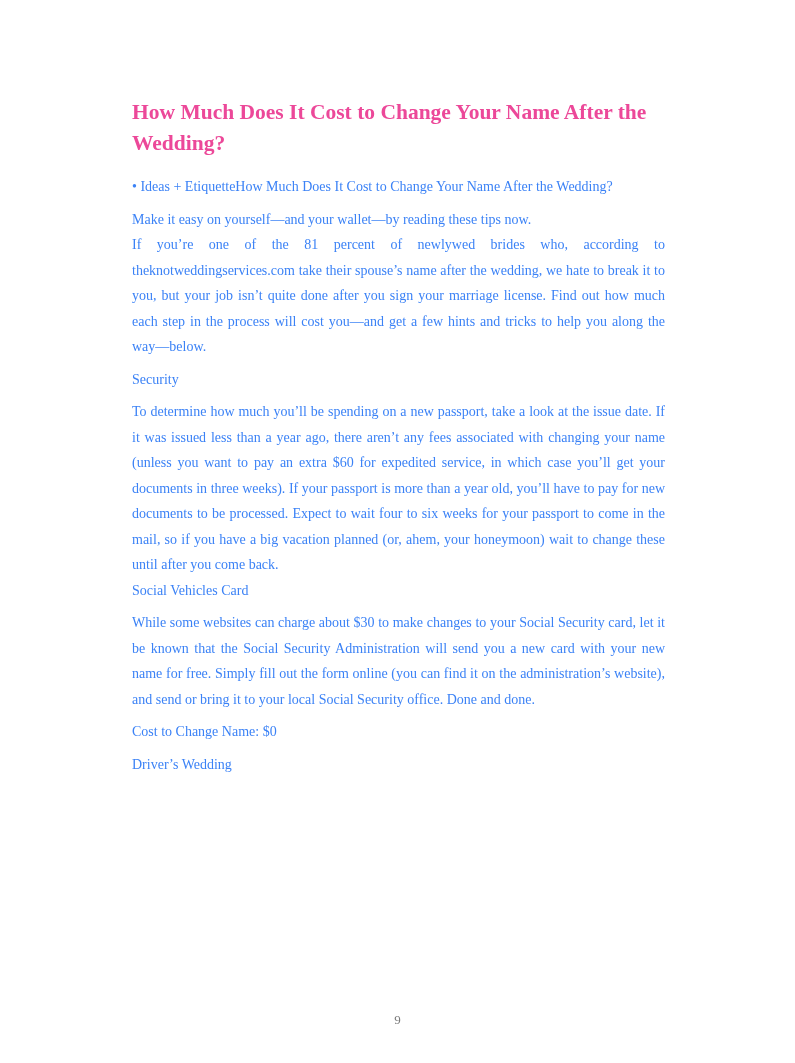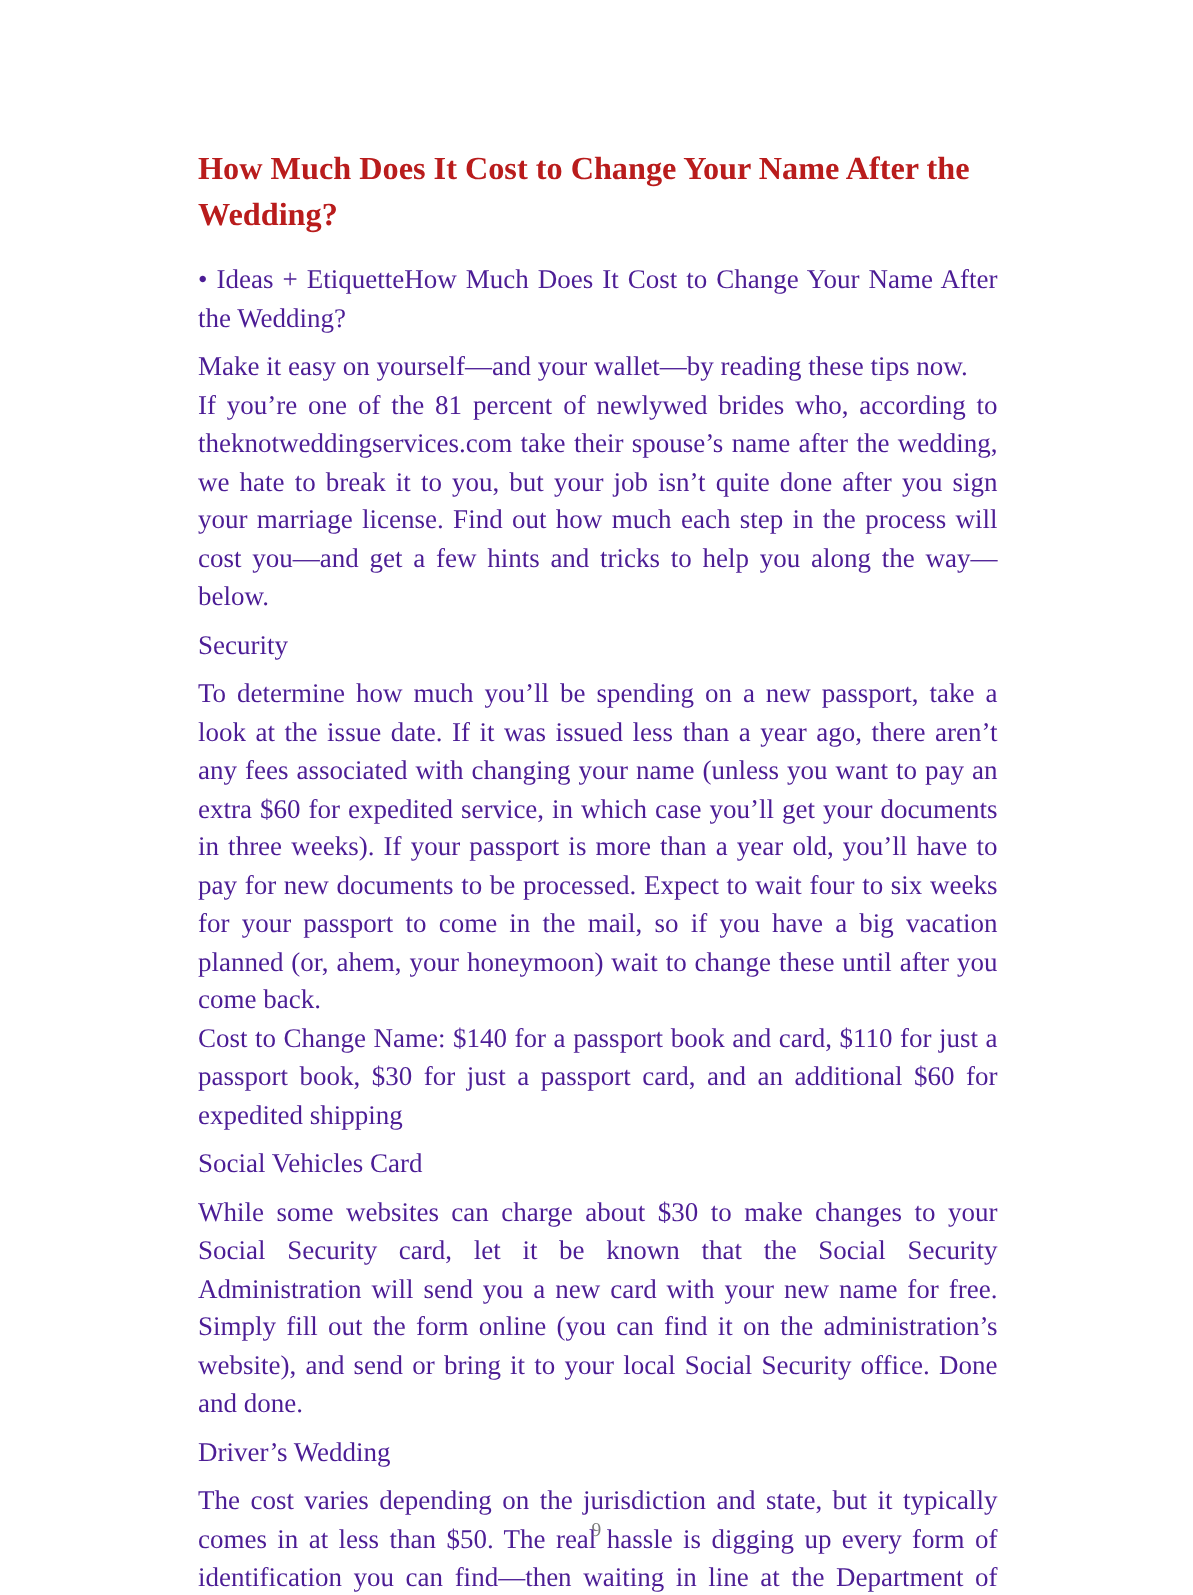--- a/index.html
+++ b/index.html
@@ -17,29 +17,29 @@
   .content {
     position: absolute;
     left: 132px;
     top: 97px;
     width: 533px;
   }
   .doc-title {
     font-size: 21.5px;
     font-weight: bold;
     line-height: 1.45;
-    color: #b91c1c;
+    color: #ec4899;
     margin-bottom: 15px;
   }
   .para {
-    font-size: 18px;
+    font-size: 14px;
     line-height: 25.5px;
     text-align: justify;
     margin-bottom: 7px;
-    color: #4c1d95;
+    color: #3b82f6;
   }
   .tight { margin-bottom: 0; }
   .page-number {
     position: absolute;
     left: 0;
     right: 0;
     top: 1012px;
     text-align: center;
     font-size: 13px;
     color: #7a7a7a;
@@ -53,23 +53,22 @@
   <div class="content">
     <h1 class="doc-title">How Much Does It Cost to Change Your Name After the Wedding?</h1>
 
     <p class="para">• Ideas + EtiquetteHow Much Does It Cost to Change Your Name After the Wedding?</p>
 
     <p class="para tight">Make it easy on yourself—and your wallet—by reading these tips now.</p>
     <p class="para">If you’re one of the 81 percent of newlywed brides who, according to theknotweddingservices.com take their spouse’s name after the wedding, we hate to break it to you, but your job isn’t quite done after you sign your marriage license. Find out how much each step in the process will cost you—and get a few hints and tricks to help you along the way—below.</p>
 
     <p class="para">Security</p>
     <p class="para tight">To determine how much you’ll be spending on a new passport, take a look at the issue date. If it was issued less than a year ago, there aren’t any fees associated with changing your name (unless you want to pay an extra $60 for expedited service, in which case you’ll get your documents in three weeks). If your passport is more than a year old, you’ll have to pay for new documents to be processed. Expect to wait four to six weeks for your passport to come in the mail, so if you have a big vacation planned (or, ahem, your honeymoon) wait to change these until after you come back.</p>
-    <p class="para">Cost to Change Name: $140 for a passport book and card, $110 for just a passport book, $30 for just a passport card, and an additional $60 for expedited shipping</p>
 
     <p class="para">Social Vehicles Card</p>
     <p class="para">While some websites can charge about $30 to make changes to your Social Security card, let it be known that the Social Security Administration will send you a new card with your new name for free. Simply fill out the form online (you can find it on the administration’s website), and send or bring it to your local Social Security office. Done and done.</p>
+    <p class="para">Cost to Change Name: $0</p>
 
     <p class="para">Driver’s Wedding</p>
-    <p class="para">The cost varies depending on the jurisdiction and state, but it typically comes in at less than $50. The real hassle is digging up every form of identification you can find—then waiting in line at the Department of Motor Vehicles.</p>
   </div>
 
   <div class="page-number">9</div>
 </div>
 
 </body></html>

